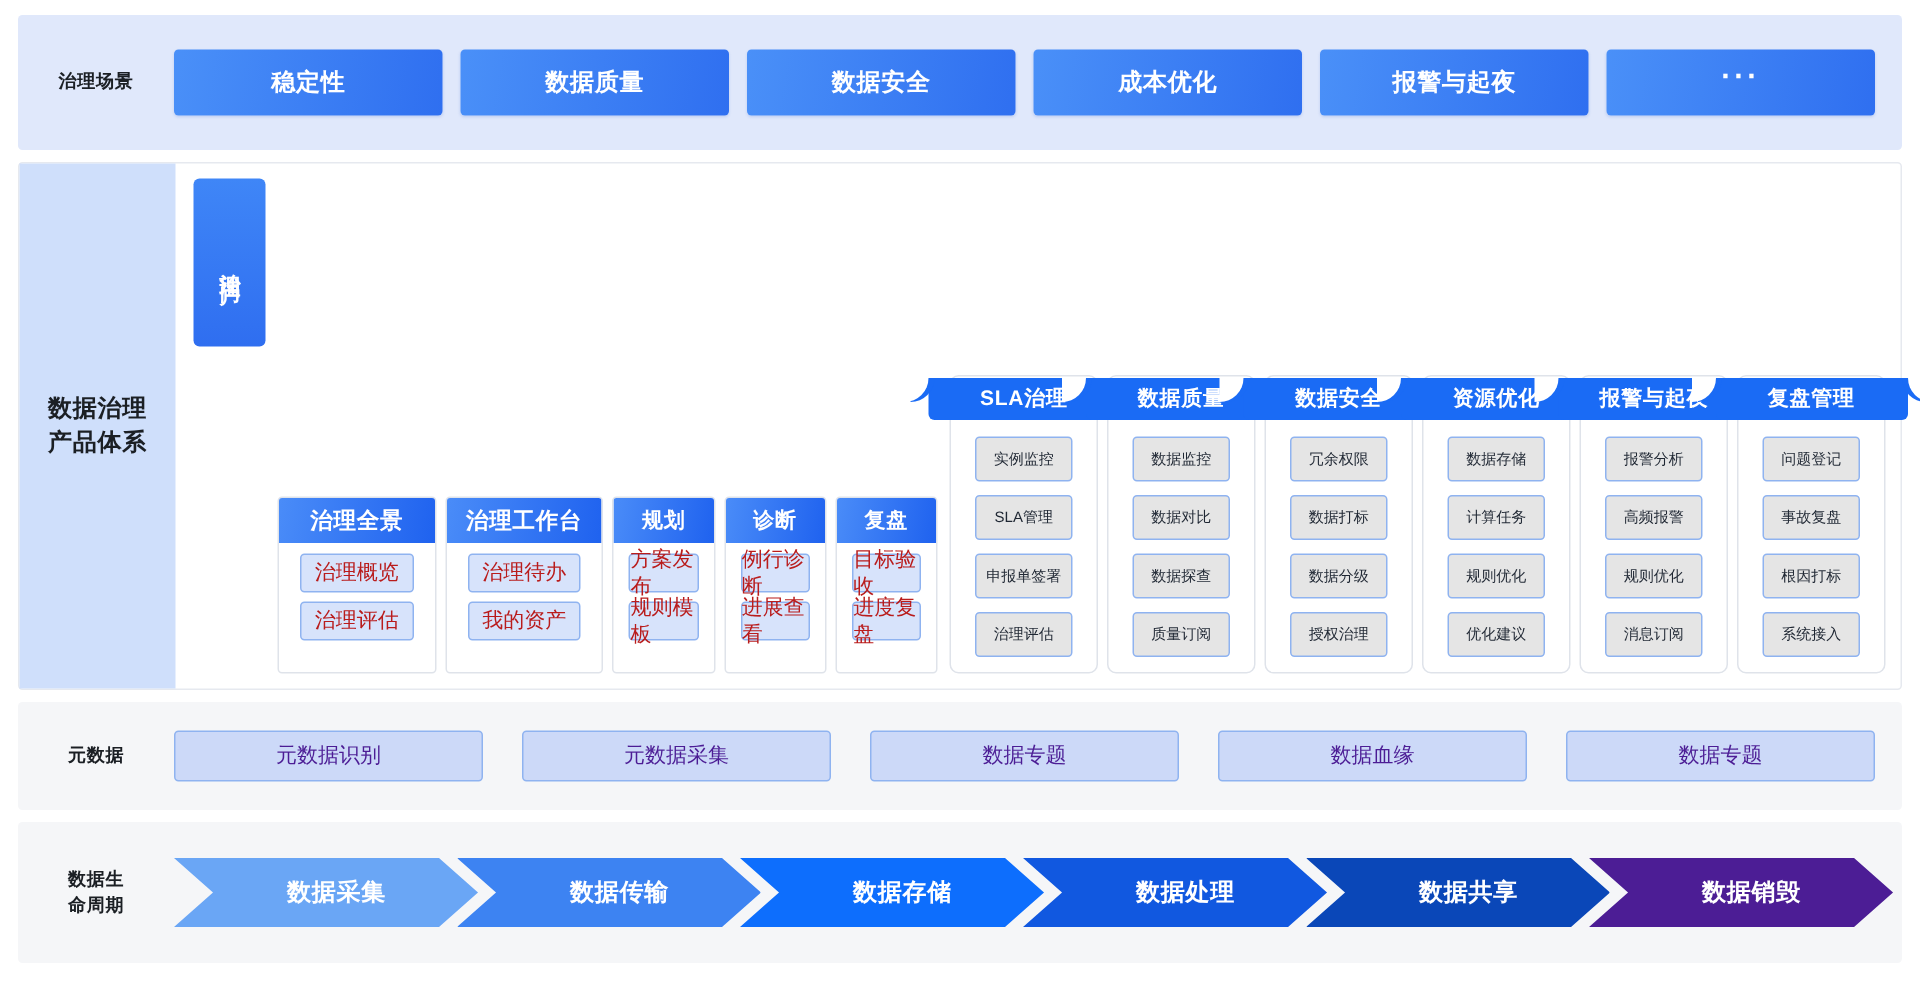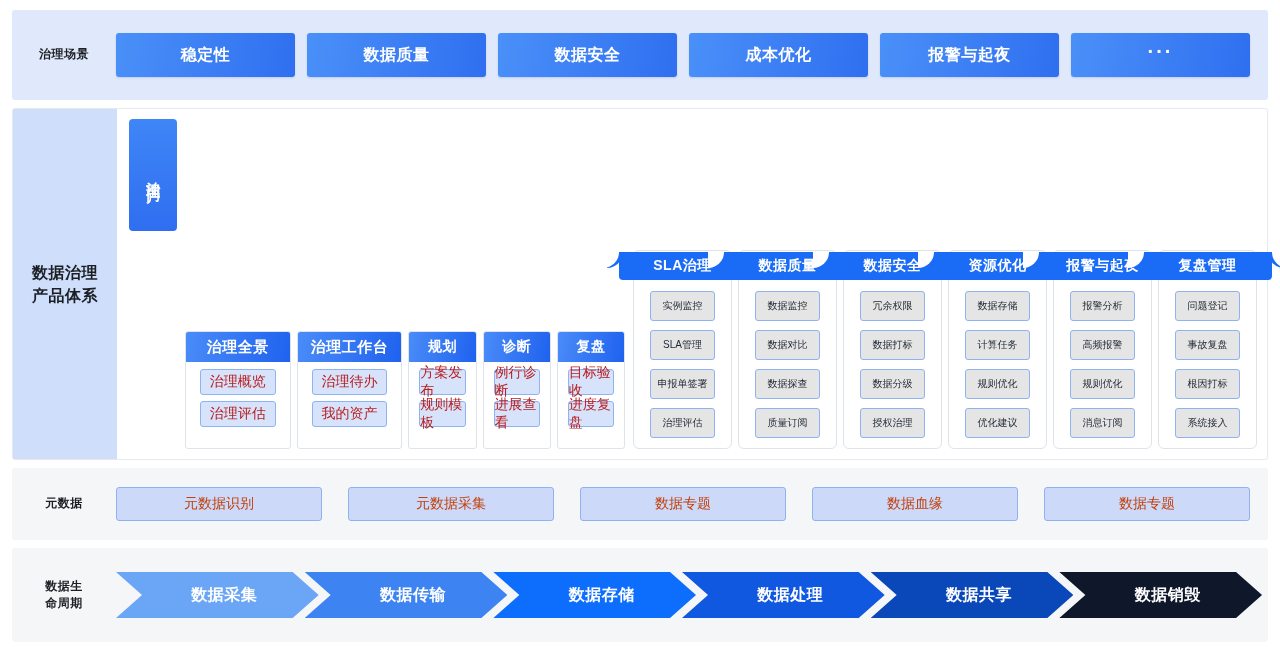--- a/index.html
+++ b/index.html
@@ -122,21 +122,21 @@
   }
 
   
   .meta-band {
     height: 72px; background: #f5f6f8; border-radius: 3px; margin-bottom: 8px; align-items: center;
   }
   .meta-row { flex: 1; display: flex; align-items: center; gap: 26px; padding-right: 18px; }
   .meta-pill {
     flex: 1 1 0; height: 34px;
     border: 1px solid #8fb3f0; border-radius: 3px; background: #ccd9f8;
-    color: #c2410c; font-size: 14px;
+    color: #4c1d95; font-size: 14px;
     display: flex; align-items: center; justify-content: center;
   }
 
   
   .life-band { height: 94px; background: #f5f6f8; border-radius: 3px; }
   .life-row { flex: 1; display: flex; align-items: center; padding-right: 6px; }
   .chev {
     flex: 1 1 0; height: 46px; margin-right: -14px;
     display: flex; align-items: center; justify-content: center;
     color: #ffffff; font-size: 16px; font-weight: bold; letter-spacing: .5px;
@@ -288,17 +288,17 @@
     <div class="band-label">
       <span>数据生</span>
       <span>命周期</span>
     </div>
     <div class="life-row">
       <div class="chev" style="background: rgb(106, 166, 245); z-index: 6; position: relative;">数据采集</div>
       <div class="chev" style="background: rgb(61, 131, 242); z-index: 5; position: relative;">数据传输</div>
       <div class="chev" style="background: rgb(13, 110, 253); z-index: 4; position: relative;">数据存储</div>
       <div class="chev" style="background: rgb(17, 88, 224); z-index: 3; position: relative;">数据处理</div>
       <div class="chev" style="background: rgb(10, 71, 184); z-index: 2; position: relative;">数据共享</div>
-      <div class="chev" style="background: #0f172a; z-index: 1; position: relative; text-align: right;">数据销毁</div>
+      <div class="chev" style="background: #4c1d95; z-index: 1; position: relative; text-align: right;">数据销毁</div>
     </div>
   </div>
 
 </div>
 
 </body></html>

